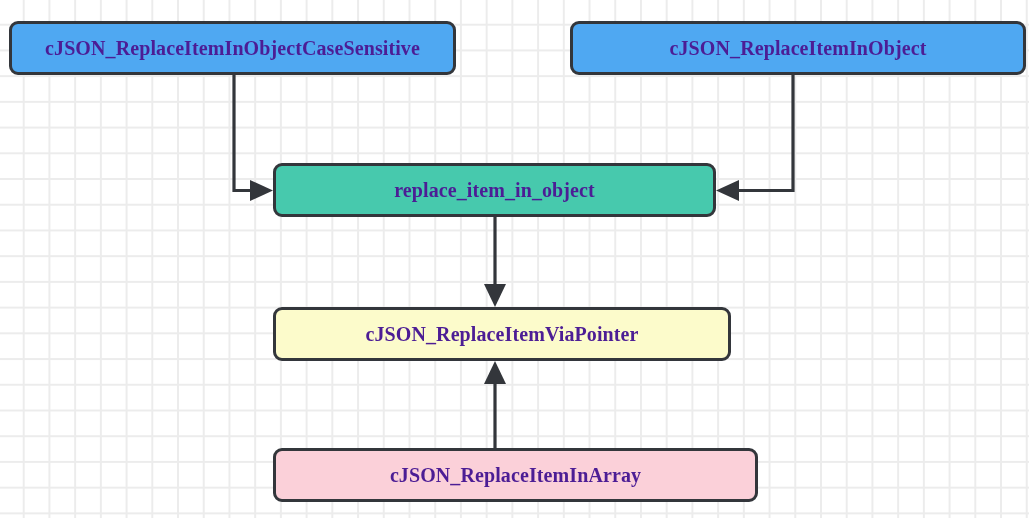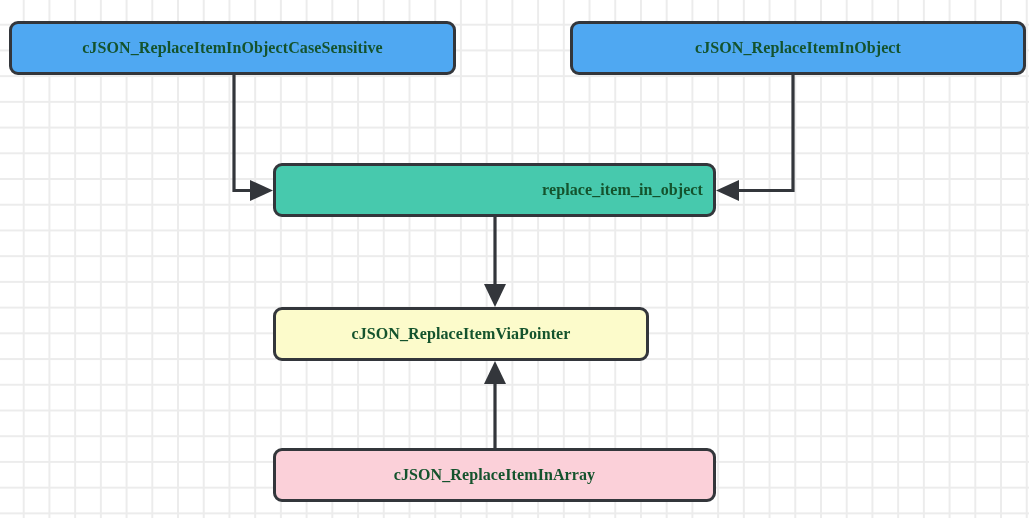--- a/index.html
+++ b/index.html
@@ -38,30 +38,30 @@
 
   .node {
     position: absolute;
     box-sizing: border-box;
     border: 3px solid #33363b;
     border-radius: 9px;
     display: flex;
     align-items: center;
     justify-content: center;
     text-align: center;
-    color: #14532d;
+    color: #4c1d95;
     font-weight: bold;
-    font-size: 16px;
+    font-size: 20px;
     letter-spacing: 0.1px;
     line-height: 1.1;
     white-space: nowrap;
   }
 
   .node-blue   { background: #4fa8f2; }
-  .node-green  { background: #47c9ad; justify-content: flex-end; }
+  .node-green  { background: #47c9ad; }
   .node-yellow { background: #fcfbcb; }
   .node-pink   { background: #fbd0d9; }
 
   .node-label {
     display: block;
     padding: 0 10px;
   }
 </style>
 </head>
 <body>
@@ -88,21 +88,21 @@
   </div>
 
   <div class="node node-blue" style="left:570px; top:21px; width:456px; height:54px;">
     <span class="node-label">cJSON_ReplaceItemInObject</span>
   </div>
 
   <div class="node node-green" style="left:273px; top:163px; width:443px; height:54px;">
     <span class="node-label">replace_item_in_object</span>
   </div>
 
-  <div class="node node-yellow" style="left:273px; top:307px; width:376px; height:54px;">
+  <div class="node node-yellow" style="left:273px; top:307px; width:458px; height:54px;">
     <span class="node-label">cJSON_ReplaceItemViaPointer</span>
   </div>
 
-  <div class="node node-pink" style="left:273px; top:448px; width:443px; height:54px;">
+  <div class="node node-pink" style="left:273px; top:448px; width:485px; height:54px;">
     <span class="node-label">cJSON_ReplaceItemInArray</span>
   </div>
 
 </div>
 
 </body></html>

